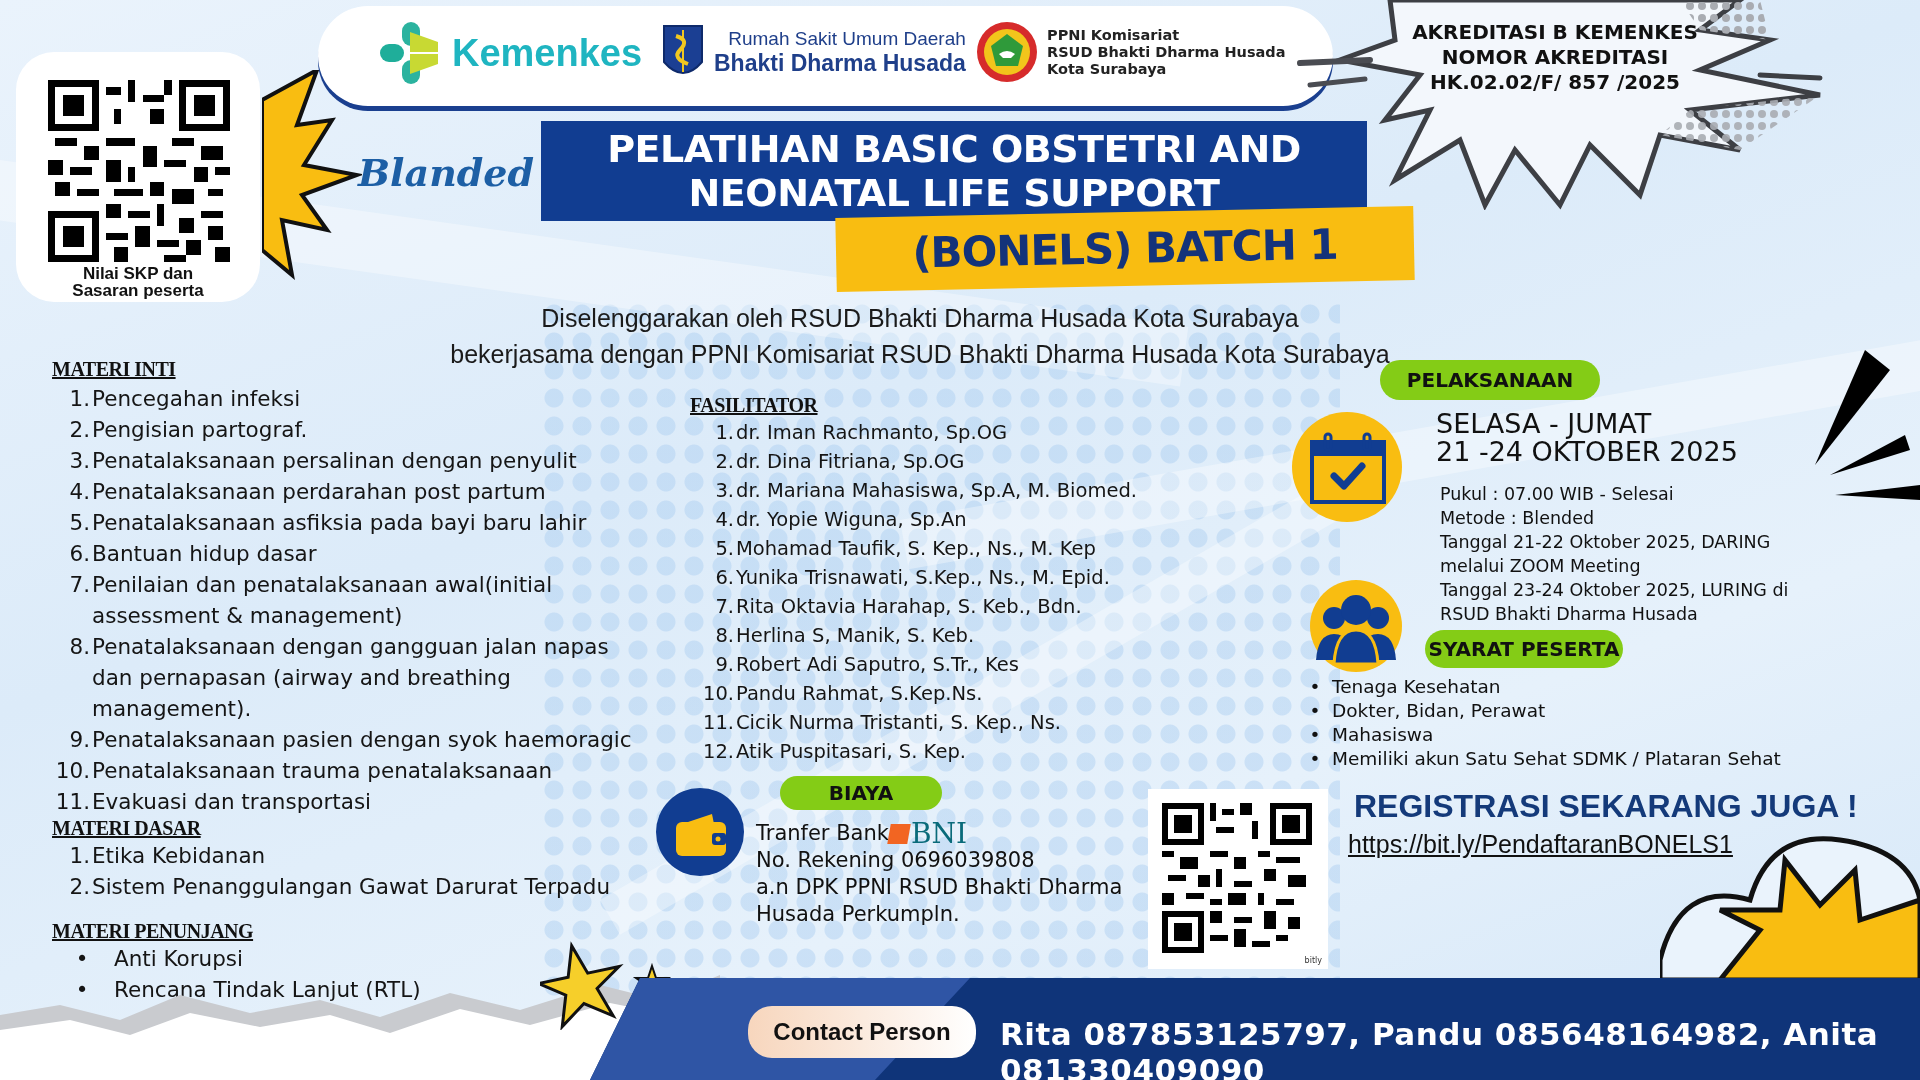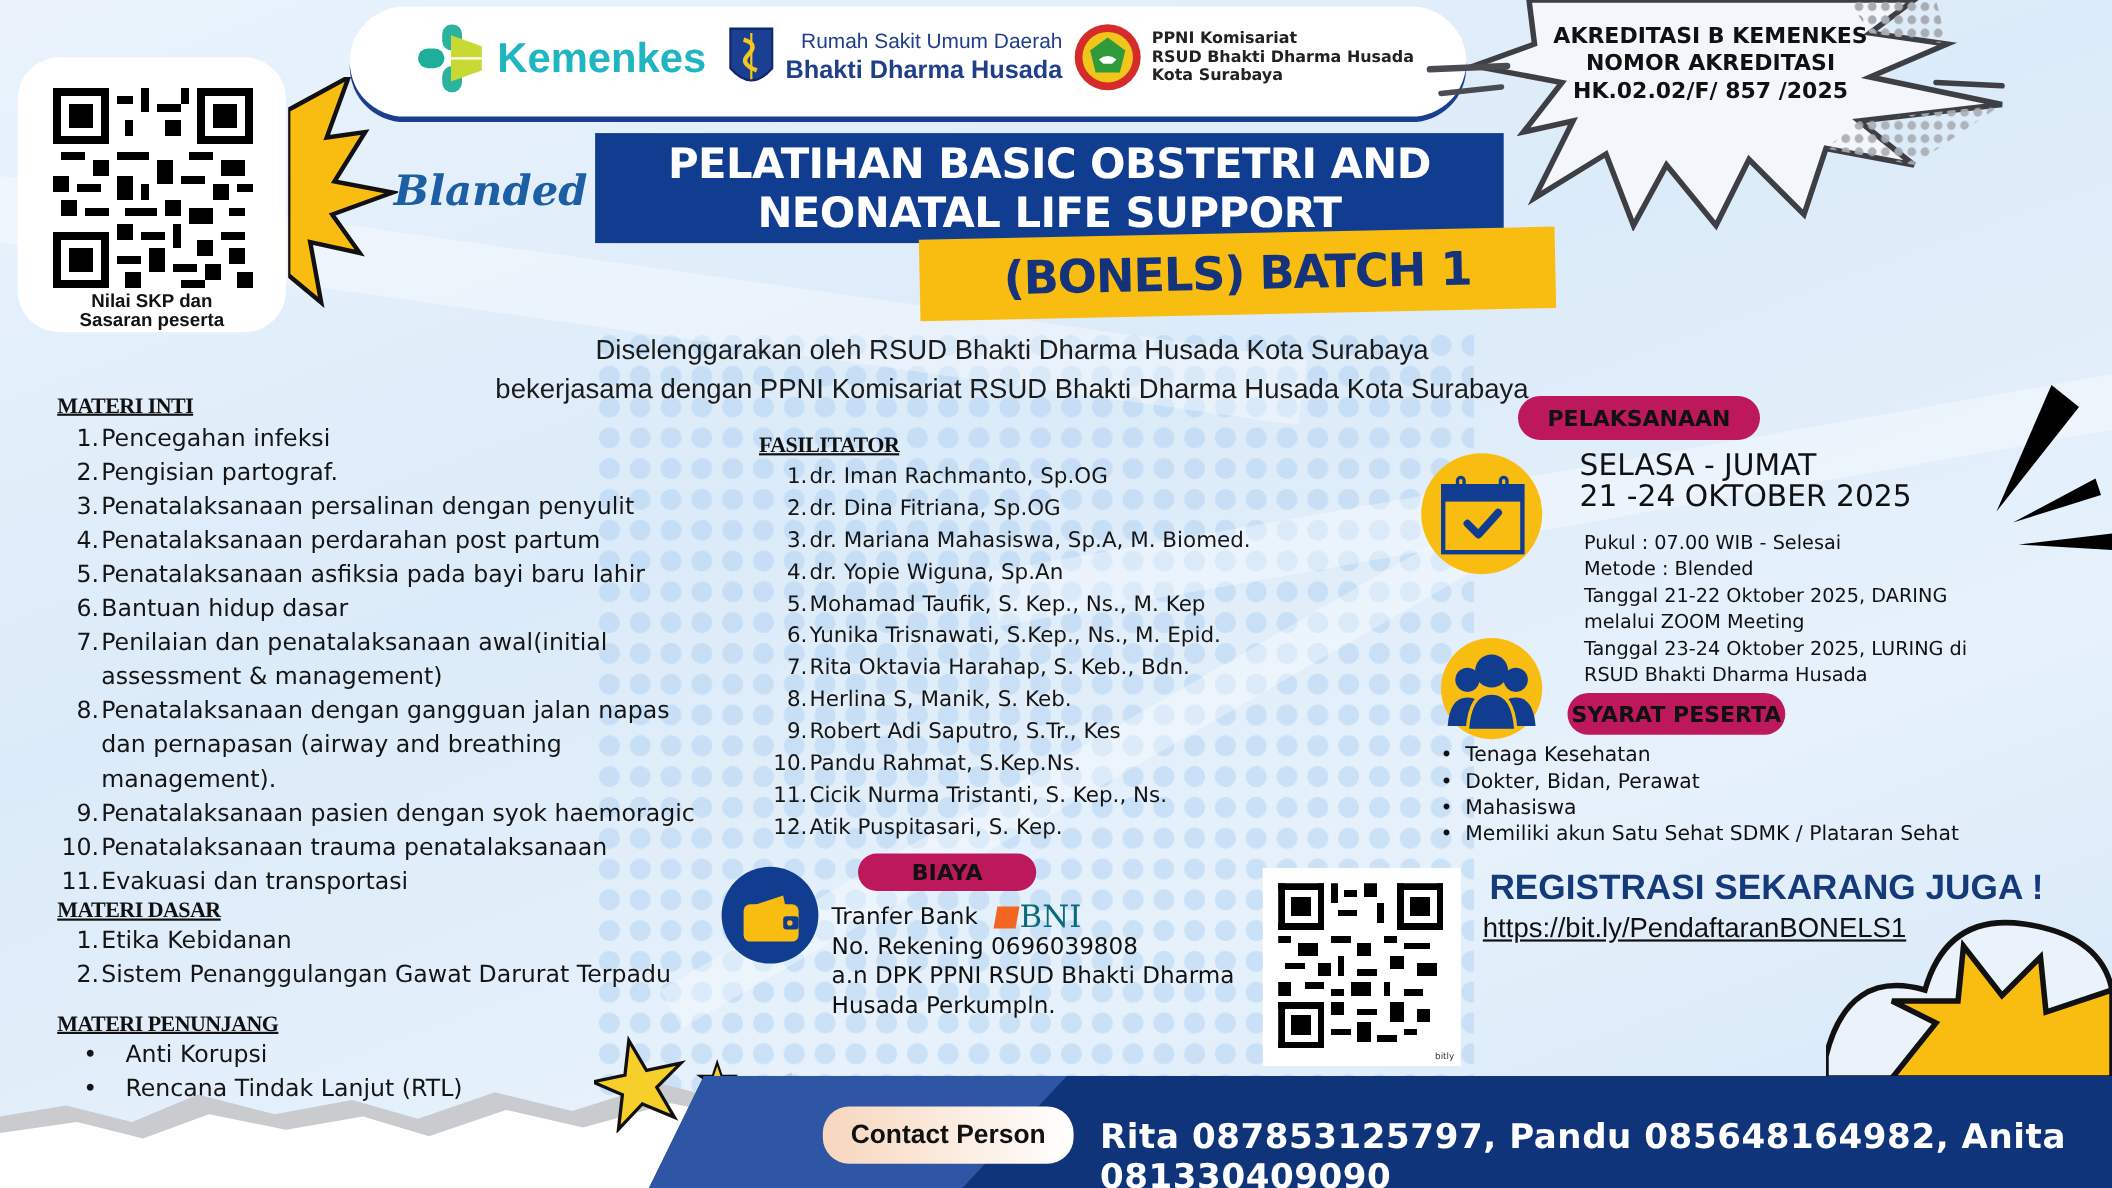--- a/index.html
+++ b/index.html
@@ -42,21 +42,21 @@
   
   .sec-h { font-family:Liberation Serif, serif; font-weight:bold; font-size:20px; text-decoration:underline; color:#111; letter-spacing:-0.5px; }
   .list { font-family:"DejaVu Sans", sans-serif; font-size:21.5px; color:#151515; }
   .li { display:flex; line-height:31px; }
   .li .n { width:38px; text-align:right; flex:none; }
   .li .t { padding-left:2px; }
   .fas .li { font-size:19.5px; line-height:29px; }
   .fas .li .n { width:44px; }
   .bul .li .n { width:60px; text-align:center; }
 
-  .pill-label { background:#be185d; border-radius:22px; font-family:"DejaVu Sans", sans-serif; font-weight:bold; color:#111; text-align:center; }
+  .pill-label { background:#84cc16; border-radius:22px; font-family:"DejaVu Sans", sans-serif; font-weight:bold; color:#111; text-align:center; }
 
   .icon-circle { border-radius:50%; background:#f9bd11; }
   .biaya-text { font-family:"DejaVu Sans", sans-serif; font-size:21px; line-height:27px; color:#111; }
   .pel-big { font-family:"DejaVu Sans", sans-serif; font-size:27px; line-height:28px; color:#111; }
   .pel-small { font-family:"DejaVu Sans", sans-serif; font-size:17.5px; line-height:24px; color:#111; }
   .syarat { font-family:"DejaVu Sans", sans-serif; font-size:18.5px; line-height:24px; color:#111; }
   .syarat .li { line-height:24px; }
   .syarat .li .n { width:30px; text-align:center; }
 
   .reg-title { left:1354px; top:788px; font-family:"Liberation Sans", sans-serif; font-weight:bold; font-size:32px; color:#143a7a; }
@@ -353,21 +353,21 @@
 <div class="abs pill-label" style="left:780px;top:776px;width:162px;height:34px;line-height:34px;font-size:20px;">BIAYA</div>
 <div class="abs icon-circle" style="left:656px;top:788px;width:88px;height:88px;background:#113d91;">
   <svg width="88" height="88" viewBox="0 0 88 88">
     <path d="M26 36 L56 26 L58 36 Z" fill="#f9bd11"></path>
     <rect x="20" y="34" width="50" height="34" rx="6" fill="#f9bd11"></rect>
     <rect x="56" y="45" width="14" height="12" rx="3" fill="#113d91"></rect>
     <circle cx="62" cy="51" r="2.5" fill="#f9bd11"></circle>
   </svg>
 </div>
 <div class="abs biaya-text" style="left:756px;top:820px;">
-  <div style="display:flex;align-items:center;gap:16px;">
+  <div style="display:flex;align-items:center;gap:0;">
     <span>Tranfer Bank</span>
     <span style="display:inline-flex;align-items:center;gap:2px;">
       <span style="display:inline-block;width:20px;height:20px;background:#f26522;transform:skewX(-10deg);"></span>
       <span style="font-family:'DejaVu Serif',serif;font-size:28px;color:#0a6b7a;">BNI</span>
     </span>
   </div>
   <div>No. Rekening  0696039808</div>
   <div>a.n DPK PPNI RSUD Bhakti Dharma</div>
   <div>Husada Perkumpln.</div>
 </div>

